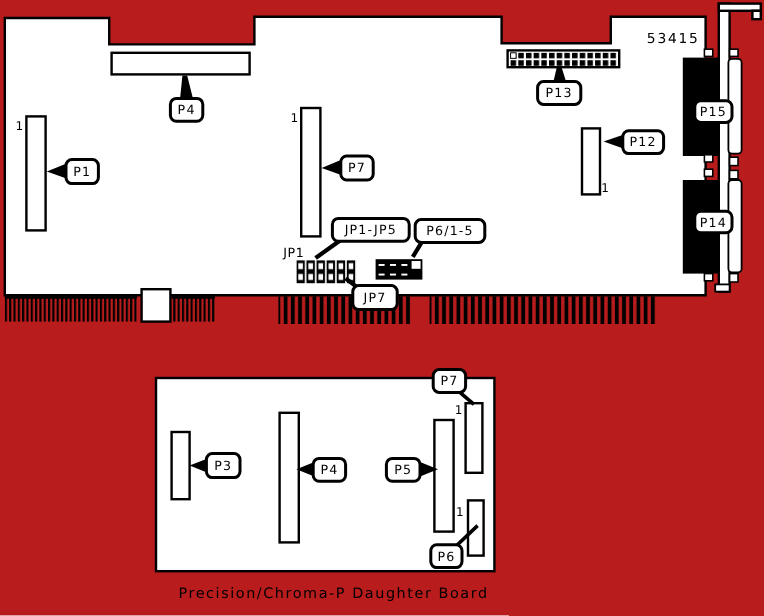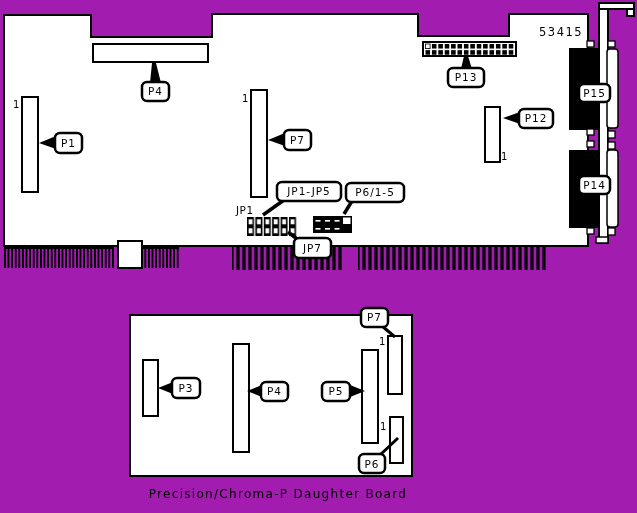--- a/index.html
+++ b/index.html
@@ -1,16 +1,16 @@
 <!DOCTYPE html>
 <html><head>
 <meta charset="utf-8">
 <style>
   html,body{margin:0;padding:0;background:#ffffff;}
-  .stage{position:relative;width:637px;height:513px;background:#a21caf;overflow:hidden;
+  .stage{position:relative;width:637px;height:513px;background:#b91c1c;overflow:hidden;
          font-family:"DejaVu Sans",sans-serif;text-decoration:underline;}
   svg{position:absolute;left:0;top:0;}
   text{fill:#000;font-family:"DejaVu Sans",sans-serif;}
   .callout-text{font-size:10.5px;letter-spacing:1px;text-anchor:middle;}
   .small-num{font-size:10px;}
   .silk{font-size:10.5px;letter-spacing:0.5px;}
   .board-id{font-size:11.5px;letter-spacing:1.5px;}
   .caption{font-size:12px;letter-spacing:1.3px;text-anchor:middle;}
 </style>
 </head>

